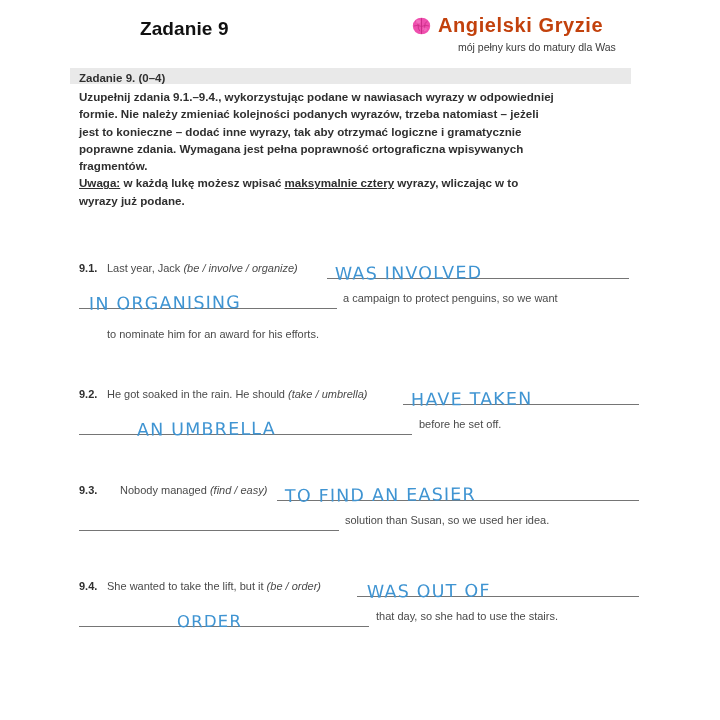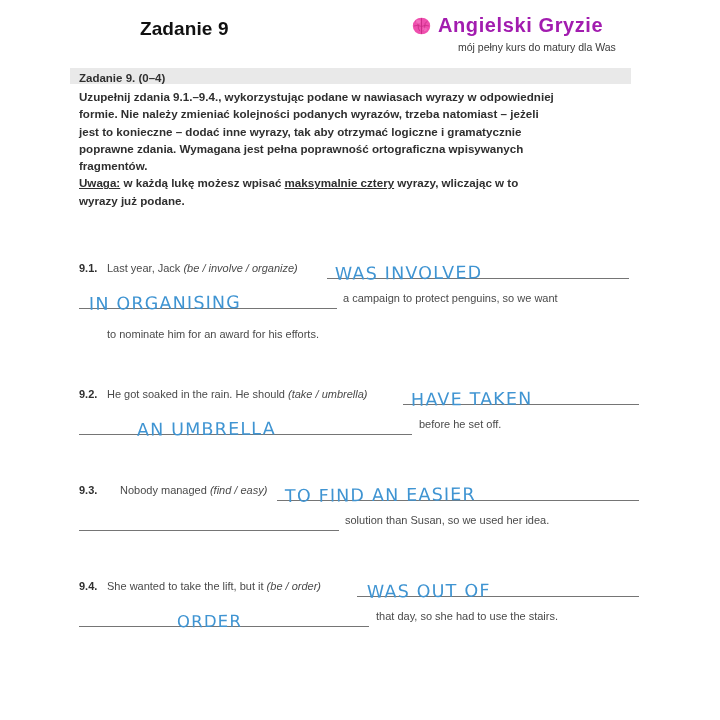--- a/index.html
+++ b/index.html
@@ -45,21 +45,21 @@
   }
   .brain-icon {
     width: 19px;
     height: 18px;
     flex: 0 0 auto;
     display: block;
   }
   .logo-name {
     font-size: 20px;
     font-weight: bold;
-    color: #a21caf;
+    color: #c2410c;
     letter-spacing: 0.6px;
     white-space: nowrap;
   }
   .logo-tagline {
     margin-top: 4px;
     margin-left: 26px;
     font-size: 10.5px;
     color: #3a3a3a;
     white-space: nowrap;
     padding-left: 20px;

